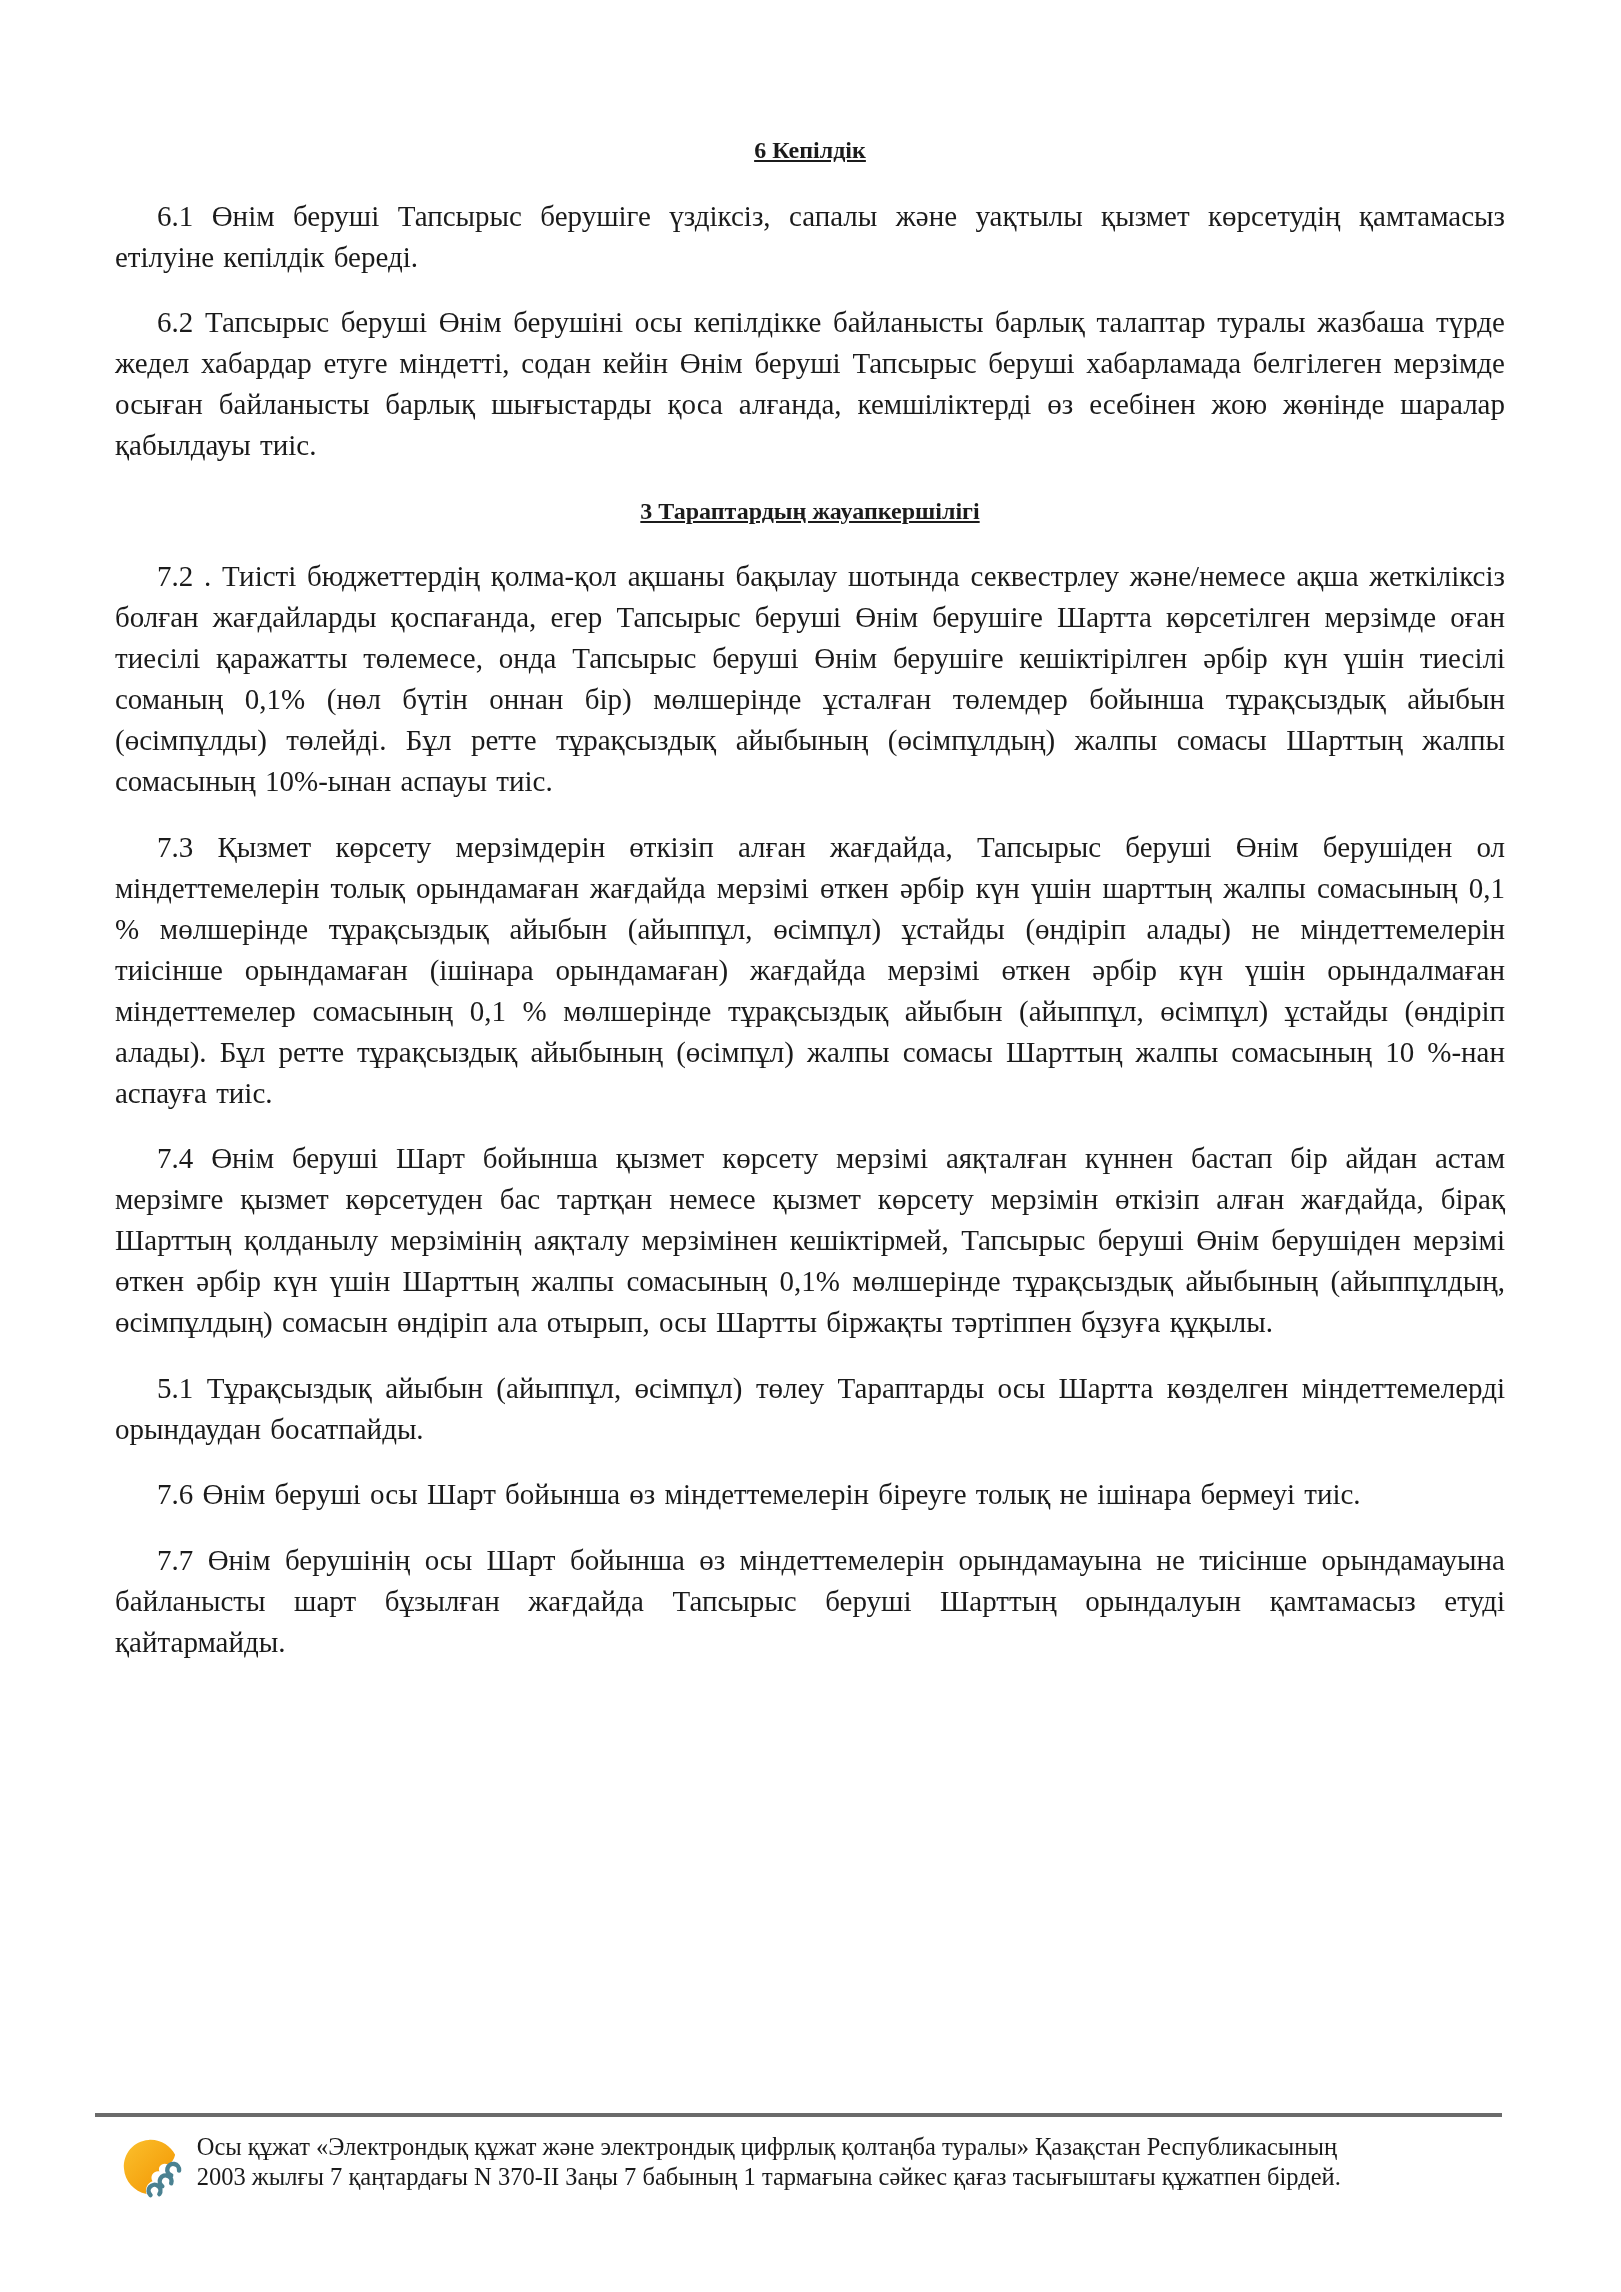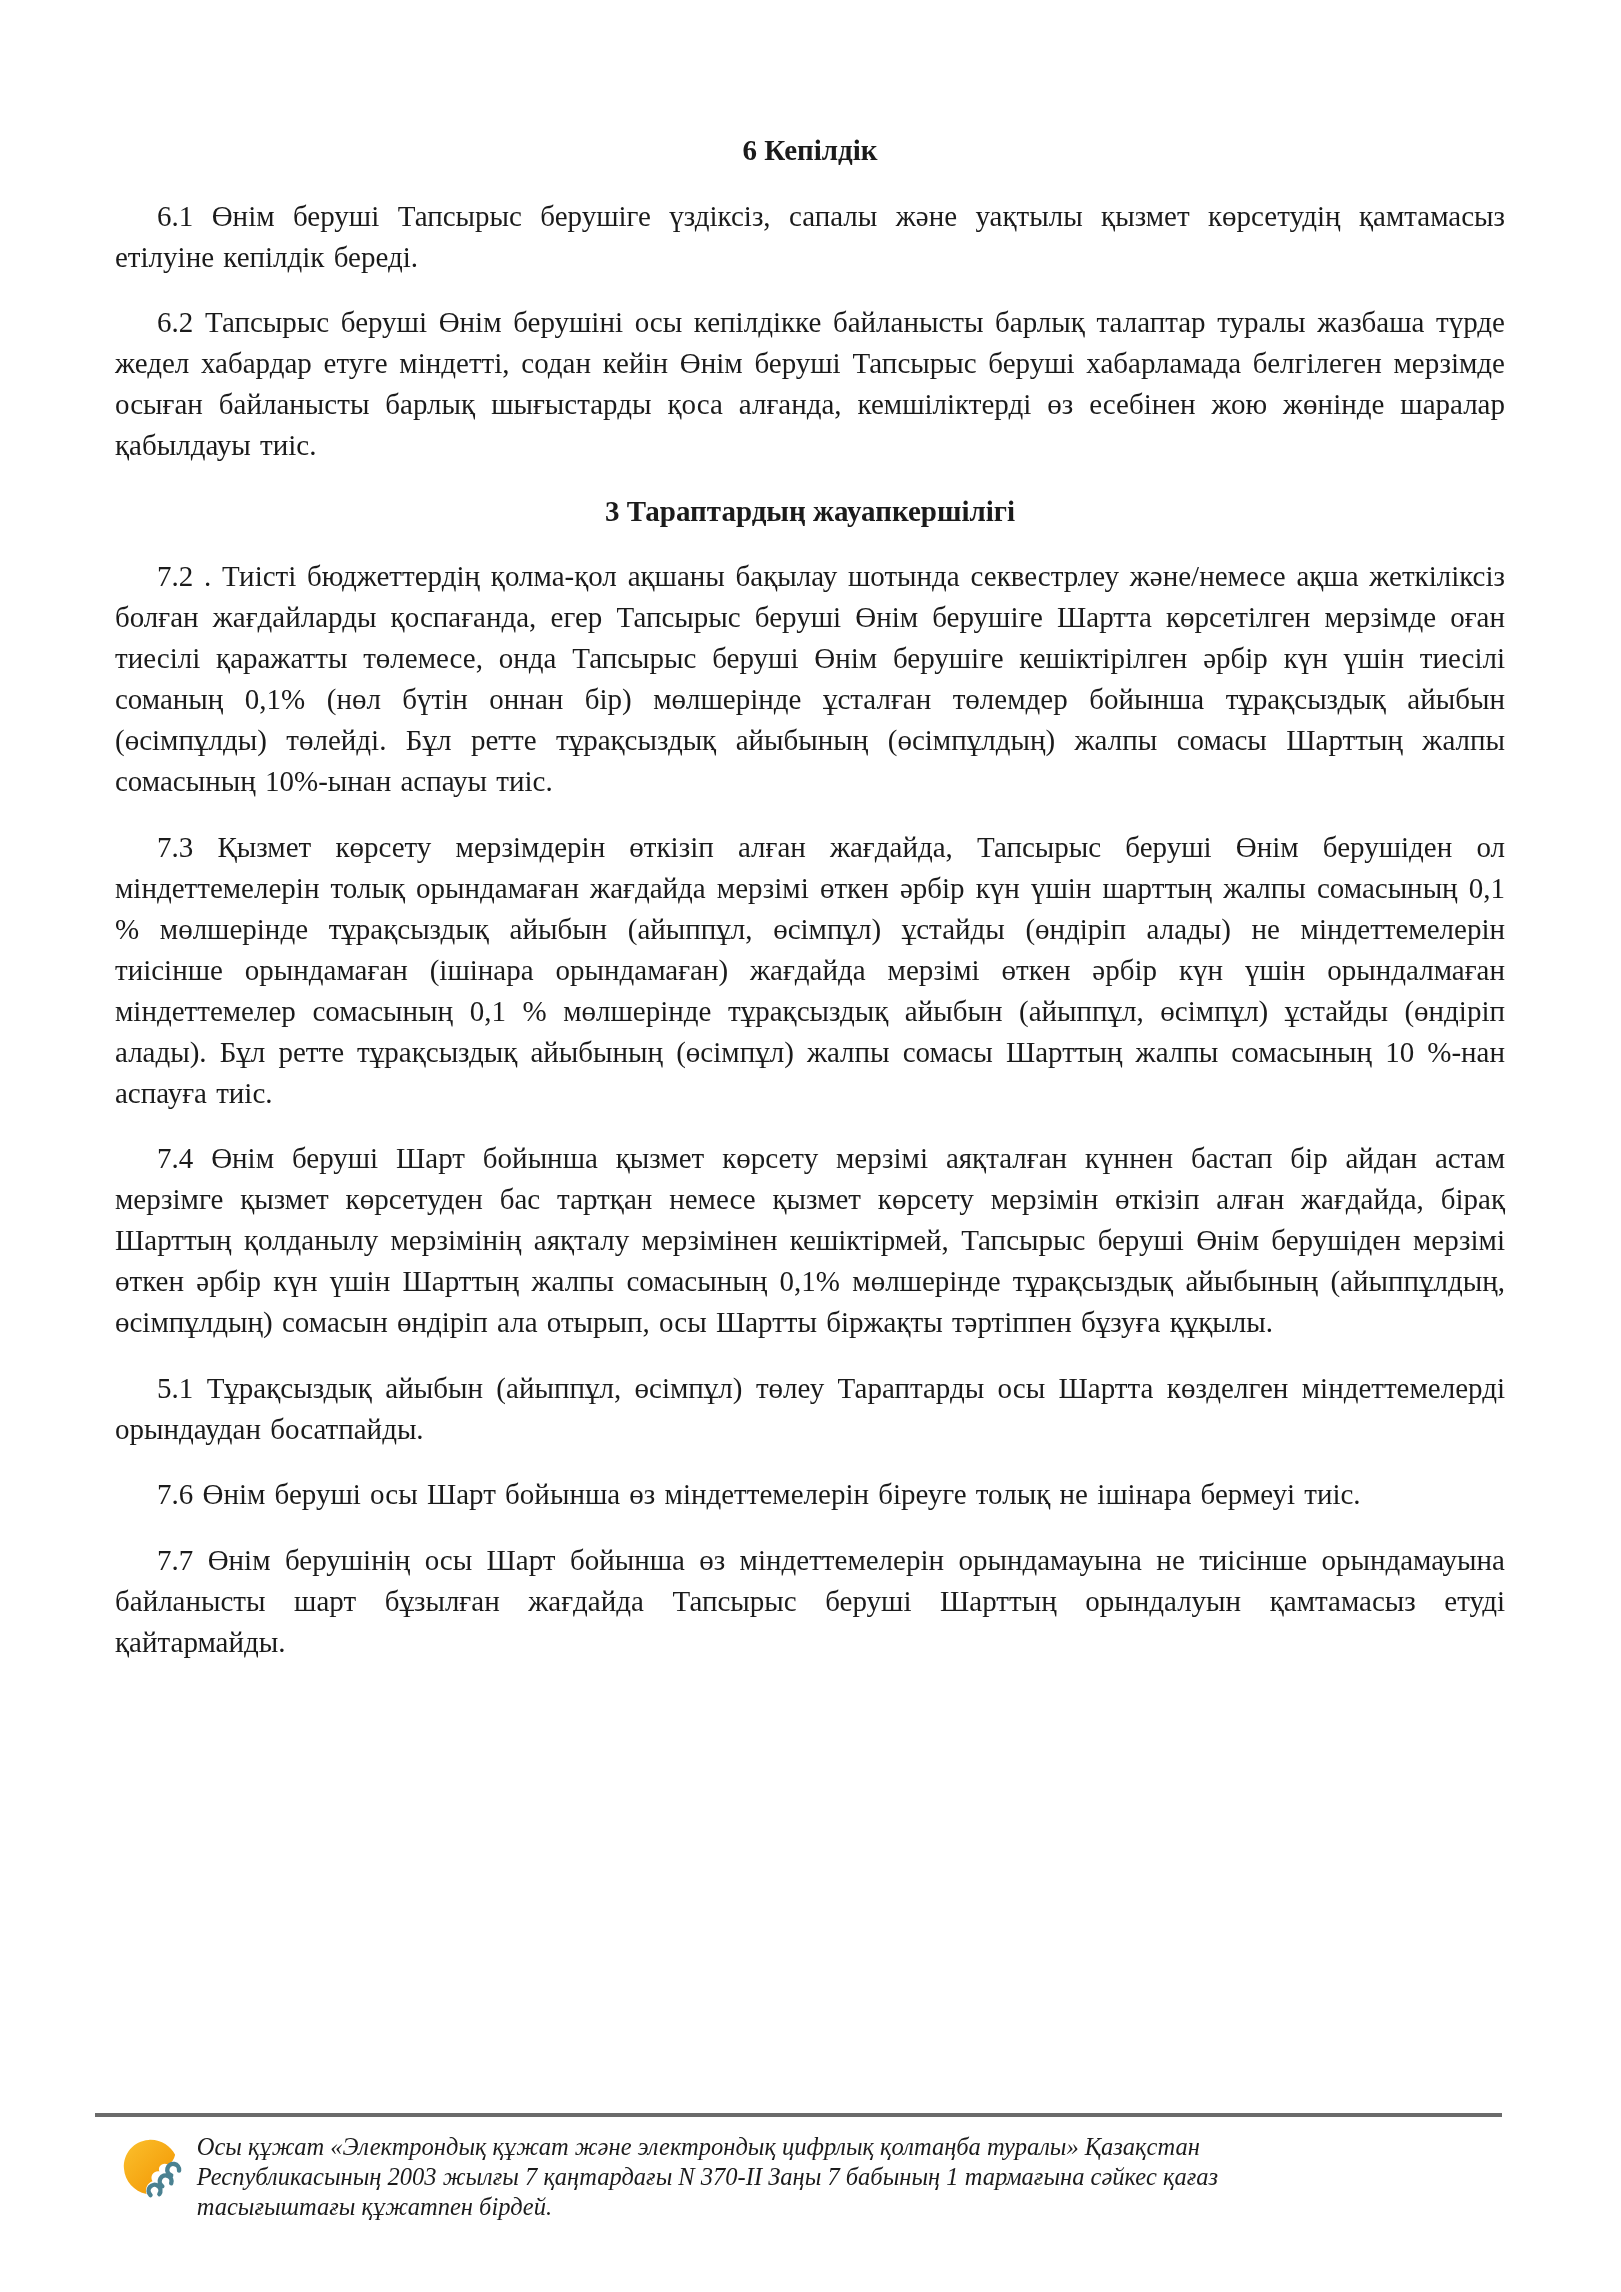--- a/index.html
+++ b/index.html
@@ -24,45 +24,45 @@
   }
   .para {
     font-size: 29px;
     line-height: 41px;
     text-align: justify;
     text-indent: 42px;
     margin: 0 0 24.5px 0;
     word-spacing: 2px;
   }
   .heading {
-    font-size: 29px;
+    font-size: 24px;
     line-height: 41px;
     font-weight: bold;
     text-align: center;
     text-indent: 0;
     margin: 0 0 24.5px 0;
+    text-decoration: underline;
   }
   .page-footer {
     position: absolute;
     top: 2113px;
     left: 0;
     width: 1621px;
   }
   .footer-divider {
     margin-left: 95px;
     width: 1407px;
     height: 3.9px;
     background: #6b6b6b;
   }
   .footer-row {
     display: flex;
     align-items: flex-start;
     margin-top: 14.7px;
     margin-left: 120px;
-    font-style: italic;
   }
   .footer-logo {
     flex: 0 0 auto;
     width: 63px;
     height: 63px;
     margin-top: 5.9px;
     margin-right: 13.7px;
     display: inline-block;
   }
   .footer-logo svg { display: block; width: 63px; height: 63px; }

